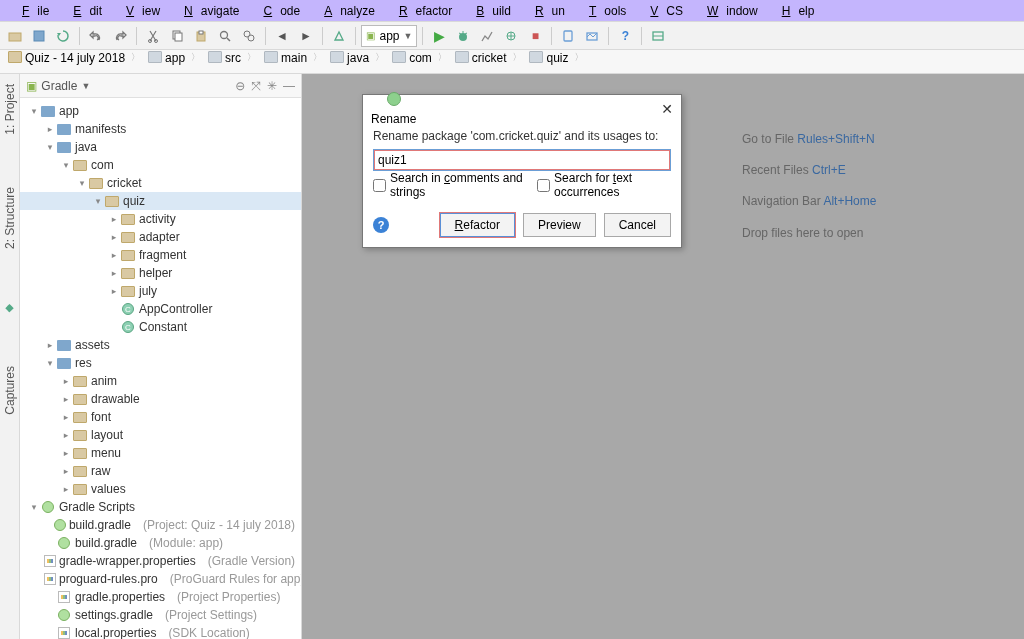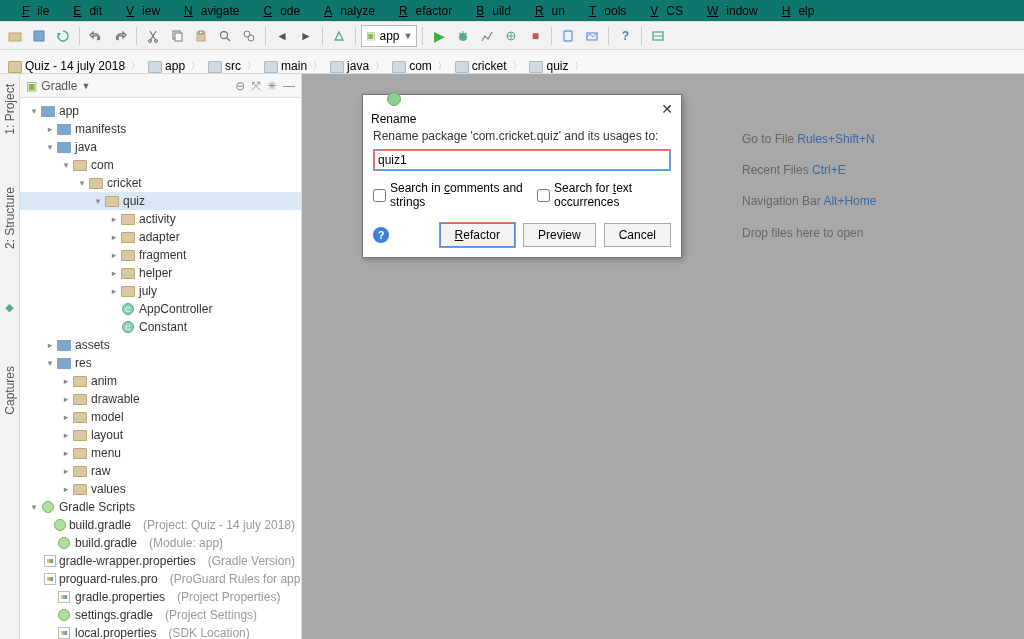--- a/index.html
+++ b/index.html
@@ -1,25 +1,25 @@
 <!DOCTYPE html>
 <html><head>
 <meta charset="utf-8">
 <style>
 * { box-sizing: border-box; margin: 0; padding: 0; font-family: "Segoe UI", Tahoma, sans-serif; font-size: 12px; }
 html, body { width: 1024px; height: 639px; overflow: hidden; background: #fff; }
-.menubar { height: 22px; display: flex; align-items: center; padding: 0 6px; background: #0f766e; border-bottom: 1px solid #d9d9d9; }
+.menubar { height: 22px; display: flex; align-items: center; padding: 0 6px; background: #c4b5fd; border-bottom: 1px solid #d9d9d9; }
 .menubar span { padding: 2px 8px; cursor: default; }
 .toolbar { height: 28px; display: flex; align-items: center; padding: 2px 4px; background: #f2f2f2; border-bottom: 1px solid #d9d9d9; gap: 2px; }
 .tb-btn { width: 22px; height: 22px; display: flex; align-items: center; justify-content: center; border-radius: 2px; color: #555; }
 .tb-sep { width: 1px; height: 18px; background: #ccc; margin: 0 3px; }
 .tb-combo { height: 22px; border: 1px solid #bbb; background: #fff; display: flex; align-items: center; padding: 0 4px; gap: 4px; }
 .tb-combo .drop { font-size: 9px; color: #666; }
 .navbar { height: 24px; display: flex; align-items: center; padding: 0 4px; background: #f7f7f7; border-bottom: 1px solid #d9d9d9; }
-.crumb { display: flex; align-items: flex-end; padding: 0 4px; height: 22px; gap: 3px; }
+.crumb { display: flex; align-items: flex-start; padding: 0 4px; height: 22px; gap: 3px; }
 .crumb .chev { color: #aaa; font-size: 9px; margin-left: 3px; }
 .crumb .ficon { width: 14px; height: 12px; background: #d0d8e0; border-radius: 1px; border: 1px solid #b0b8c0; }
 .crumb .ficon.brown { background: #d9c9a3; border-color: #bfa86b; }
 .body-row { display: flex; height: calc(639px - 22px - 28px - 24px); }
 .left-gutter { width: 20px; background: #f2f2f2; border-right: 1px solid #d9d9d9; display: flex; flex-direction: column; align-items: center; padding-top: 4px; gap: 40px; }
 .gutter-tab { writing-mode: vertical-rl; transform: rotate(180deg); padding: 6px 2px; color: #555; cursor: default; }
 .gutter-tab.icon-only { writing-mode: initial; transform: none; font-size: 11px; color: #5a8; }
 .tree-panel { width: 282px; background: #fff; border-right: 1px solid #d9d9d9; display: flex; flex-direction: column; }
 .tree-header { height: 24px; background: #f7f7f7; border-bottom: 1px solid #e0e0e0; display: flex; align-items: center; padding: 0 6px; justify-content: space-between; }
 .tree-header .title { display: flex; align-items: center; gap: 4px; color: #555; }
@@ -44,21 +44,21 @@
 .hints .kbd { color: #3a68a0; }
 .dialog { position: absolute; left: 60px; top: 20px; width: 320px; background: #fff; border: 1px solid #777; box-shadow: 2px 2px 6px rgba(0,0,0,0.25); }
 .dlg-title { height: 28px; display: flex; align-items: center; justify-content: space-between; padding: 0 8px; }
 .dlg-title .left { display: flex; align-items: center; gap: 6px; flex-direction: column; }
 .dlg-title .appico { width: 14px; height: 14px; border-radius: 50%; background: #8dd08d; border: 1px solid #6aaa6a; }
 .dlg-title .close { font-size: 14px; color: #333; cursor: default; }
 .dlg-body { padding: 6px 10px 10px 10px; }
 .dlg-msg { margin-bottom: 6px; color: #333; }
 .dlg-input { width: 100%; height: 22px; border: 1px solid #6b9ed6; padding: 2px 4px; font-size: 12px; outline: none; }
 .dlg-input.highlight { box-shadow: 0 0 0 1px #e07878 inset; }
-.dlg-checks { display: flex; align-items: flex-start; gap: 10px; margin-top: 10px; }
+.dlg-checks { display: flex; align-items: flex-start; gap: 10px; }
 .dlg-check { display: flex; align-items: center; gap: 4px; }
 .dlg-check input { width: 13px; height: 13px; }
 .dlg-footer { display: flex; align-items: center; margin-top: 14px; gap: 8px; }
 .dlg-footer .help { width: 16px; height: 16px; border-radius: 50%; background: #3b82d6; color: #fff; display: flex; align-items: center; justify-content: center; font-size: 11px; font-weight: bold; }
 .dlg-footer .spacer { flex: 1; }
 .dlg-btn { height: 24px; padding: 0 14px; border: 1px solid #a8a8a8; background: #f3f3f3; cursor: default; }
 .dlg-btn.primary { border: 1px solid #5a8fd6; box-shadow: 0 0 0 1px #e07878; }
 .underline-key { text-decoration: underline; }
 svg { display: block; }
 </style>
@@ -384,21 +384,21 @@
           <span class="ico">
             <span class="fold-tan"></span>
           </span>
           <span class="label">drawable</span>
         </div>
         <div class="tree-row" style="padding-left: 40px;">
           <span class="arrow ">▸</span>
           <span class="ico">
             <span class="fold-tan"></span>
           </span>
-          <span class="label">model</span>
+          <span class="label">font</span>
         </div>
         <div class="tree-row" style="padding-left: 40px;">
           <span class="arrow ">▸</span>
           <span class="ico">
             <span class="fold-tan"></span>
           </span>
           <span class="label">layout</span>
         </div>
         <div class="tree-row" style="padding-left: 40px;">
           <span class="arrow ">▸</span>

